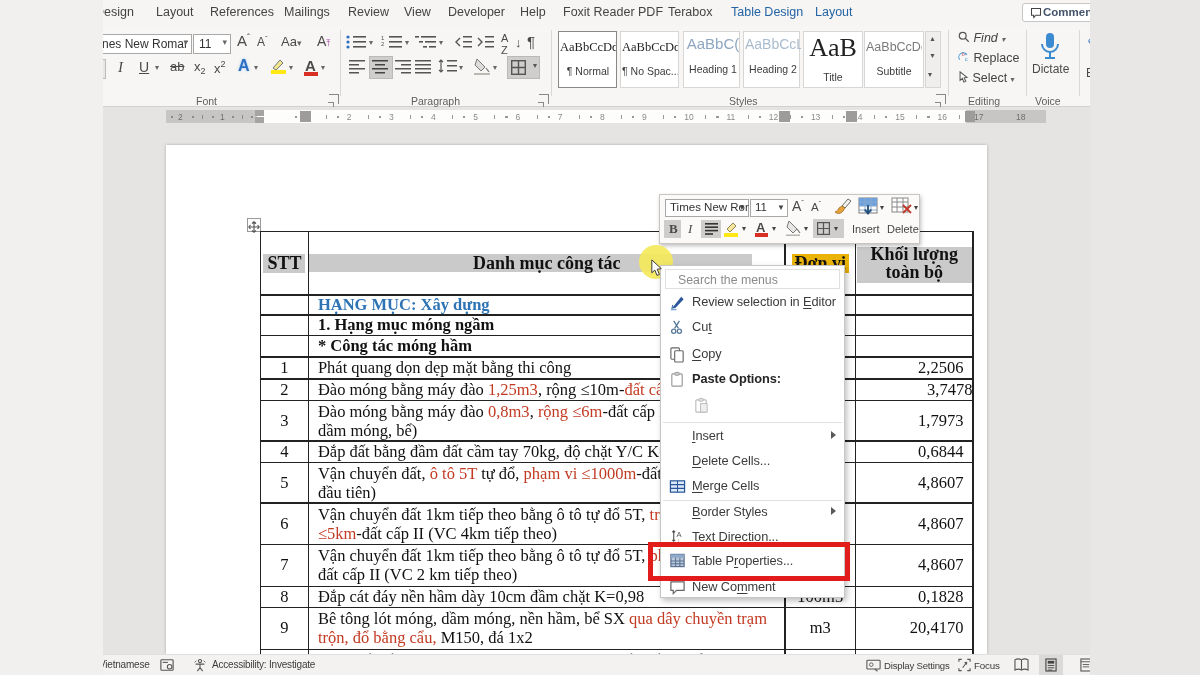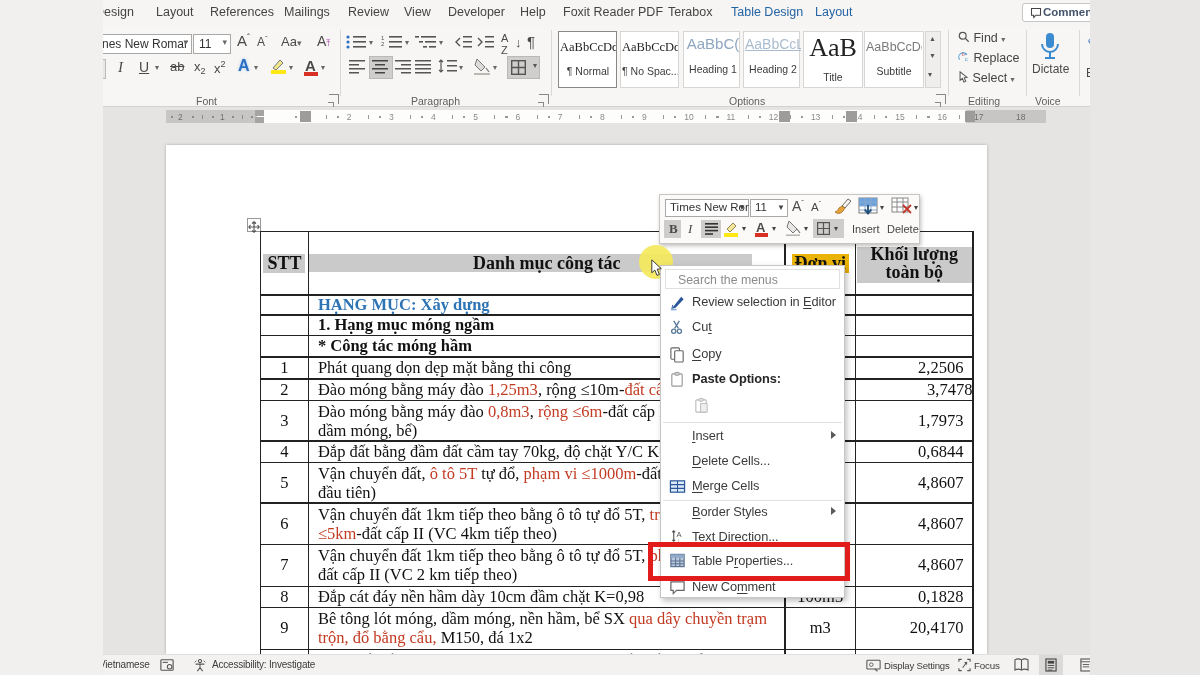--- a/index.html
+++ b/index.html
@@ -197,35 +197,35 @@
     <div class="launch" style="left:539px;"></div>
     <div class="gsep" style="left:551px;"></div>
 
     <div style="position:absolute;left:558px;top:5px;width:57px;height:55px;background:#fff;border:1.5px solid #8a8886;"></div>
     <div class="stycard" style="left:560px;top:8px;"><span class="aab" style="font-family:'Liberation Serif',serif;">AaBbCcDd</span><br><span class="styl">¶ Normal</span></div>
     <div style="position:absolute;left:620px;top:5px;width:57px;height:55px;background:#fff;border:1px solid #d8d6d4;"></div>
     <div class="stycard" style="left:622px;top:8px;"><span class="aab" style="font-family:'Liberation Serif',serif;">AaBbCcDd</span><br><span class="styl">¶ No Spac...</span></div>
     <div style="position:absolute;left:683px;top:5px;width:55px;height:55px;background:#fff;border:1px solid #d8d6d4;"></div>
     <div class="stycard" style="left:685px;top:6px;"><span style="font-size:15px;color:#8ea6c0;">AaBbC(</span><br><span class="styl">Heading 1</span></div>
     <div style="position:absolute;left:743px;top:5px;width:55px;height:55px;background:#fff;border:1px solid #d8d6d4;"></div>
-    <div class="stycard" style="left:745px;top:6px;"><span style="font-size:14px;color:#a9bccf;text-decoration:underline;">AaBbCcL</span><br><span class="styl">Heading 2</span></div>
+    <div class="stycard" style="left:745px;top:6px;"><span style="font-size:14px;color:#a9bccf;">AaBbCcL</span><br><span class="styl">Heading 2</span></div>
     <div style="position:absolute;left:803px;top:5px;width:58px;height:55px;background:#fff;border:1px solid #d8d6d4;"></div>
     <div class="stycard" style="left:805px;top:2px;"><span style="font-size:26px;color:#222;font-family:'Liberation Serif',serif;">AaB</span><br><span class="styl" style="position:relative;top:-3px;">Title</span></div>
     <div style="position:absolute;left:864px;top:5px;width:58px;height:55px;background:#fff;border:1px solid #d8d6d4;"></div>
     <div class="stycard" style="left:866px;top:8px;"><span style="font-size:12.5px;color:#7a7a7a;">AaBbCcDd</span><br><span class="styl">Subtitle</span></div>
     <div style="position:absolute;left:925px;top:5px;width:14px;height:55px;background:#f0eeec;border:1px solid #d8d6d4;">
       <div style="position:absolute;left:3px;top:3px;font-size:7px;color:#555;">▲</div>
       <div style="position:absolute;left:3px;top:20px;font-size:7px;color:#555;">▼</div>
       <div style="position:absolute;left:2px;top:38px;font-size:8px;color:#555;">▾<br></div>
     </div>
-    <div class="glabel" style="left:729px;">Options</div>
+    <div class="glabel" style="left:729px;">Styles</div>
     <div class="launch" style="left:936px;"></div>
     <div class="gsep" style="left:948px;"></div>
 
-    <div class="ricon" style="left:958px;top:5px;font-size:12px;color:#444;"><svg width="12" height="12" viewBox="0 0 14 14" style="vertical-align:-1px;">
+    <div class="ricon" style="left:958px;top:5px;font-size:12px;color:#444;font-style:italic;"><svg width="12" height="12" viewBox="0 0 14 14" style="vertical-align:-1px;">
           <circle cx="5.5" cy="5.5" r="4" fill="none" stroke="#555" stroke-width="1.4"></circle>
           <path d="M8.5 8.5 l4 4" stroke="#555" stroke-width="1.4"></path>
         </svg><span style="font-size:12.5px;"> Find</span> <span style="font-size:8px;color:#666;">▾</span></div>
     <div class="ricon" style="left:958px;top:25px;font-size:11px;color:#2d6fc2;"><svg width="12" height="12" viewBox="0 0 14 14" style="vertical-align:-1px;">
           <text x="4" y="6" font-size="7" fill="#c2566d">b</text>
           <text x="8" y="12" font-size="7" fill="#4a9bd4">c</text>
           <path d="M2 10 a5 5 0 0 1 8 -6" fill="none" stroke="#4a9bd4" stroke-width="1.2"></path>
           <path d="M9 2.5 l2 1.5 l-2.5 1" fill="#4a9bd4"></path>
         </svg><span style="font-size:12.5px;color:#444;"> Replace</span></div>
     <div class="ricon" style="left:958px;top:45px;font-size:12px;color:#444;"><svg width="11" height="12" viewBox="0 0 12 14" style="vertical-align:-1px;">

